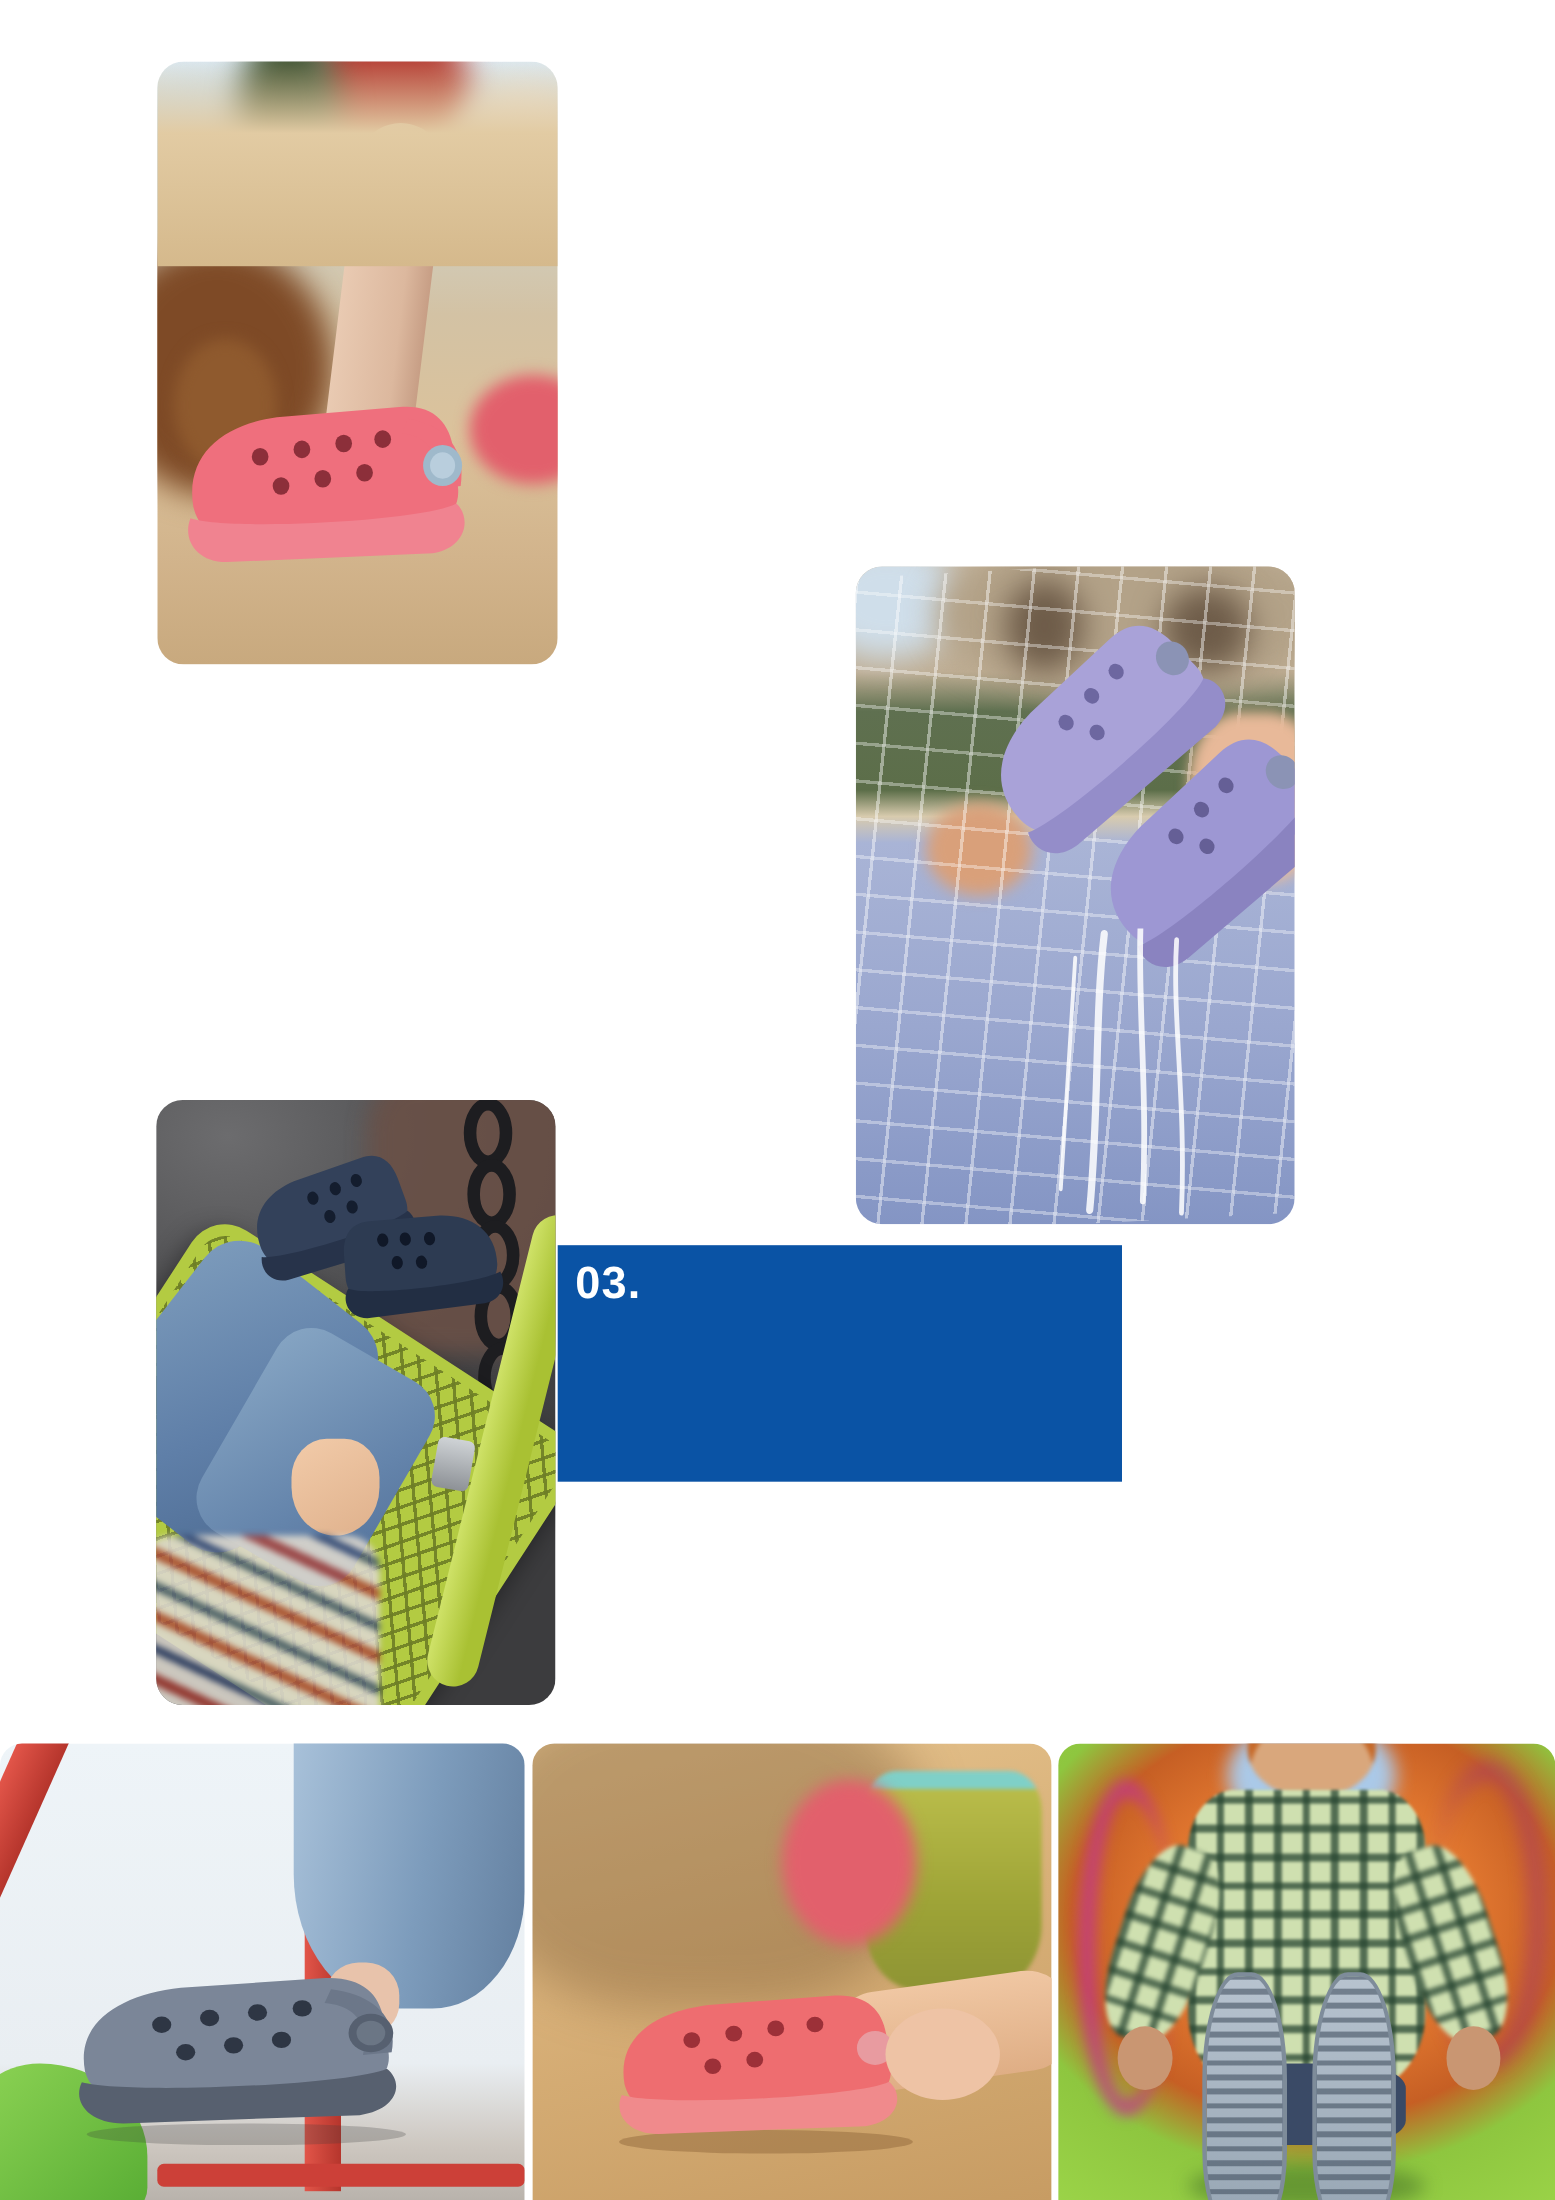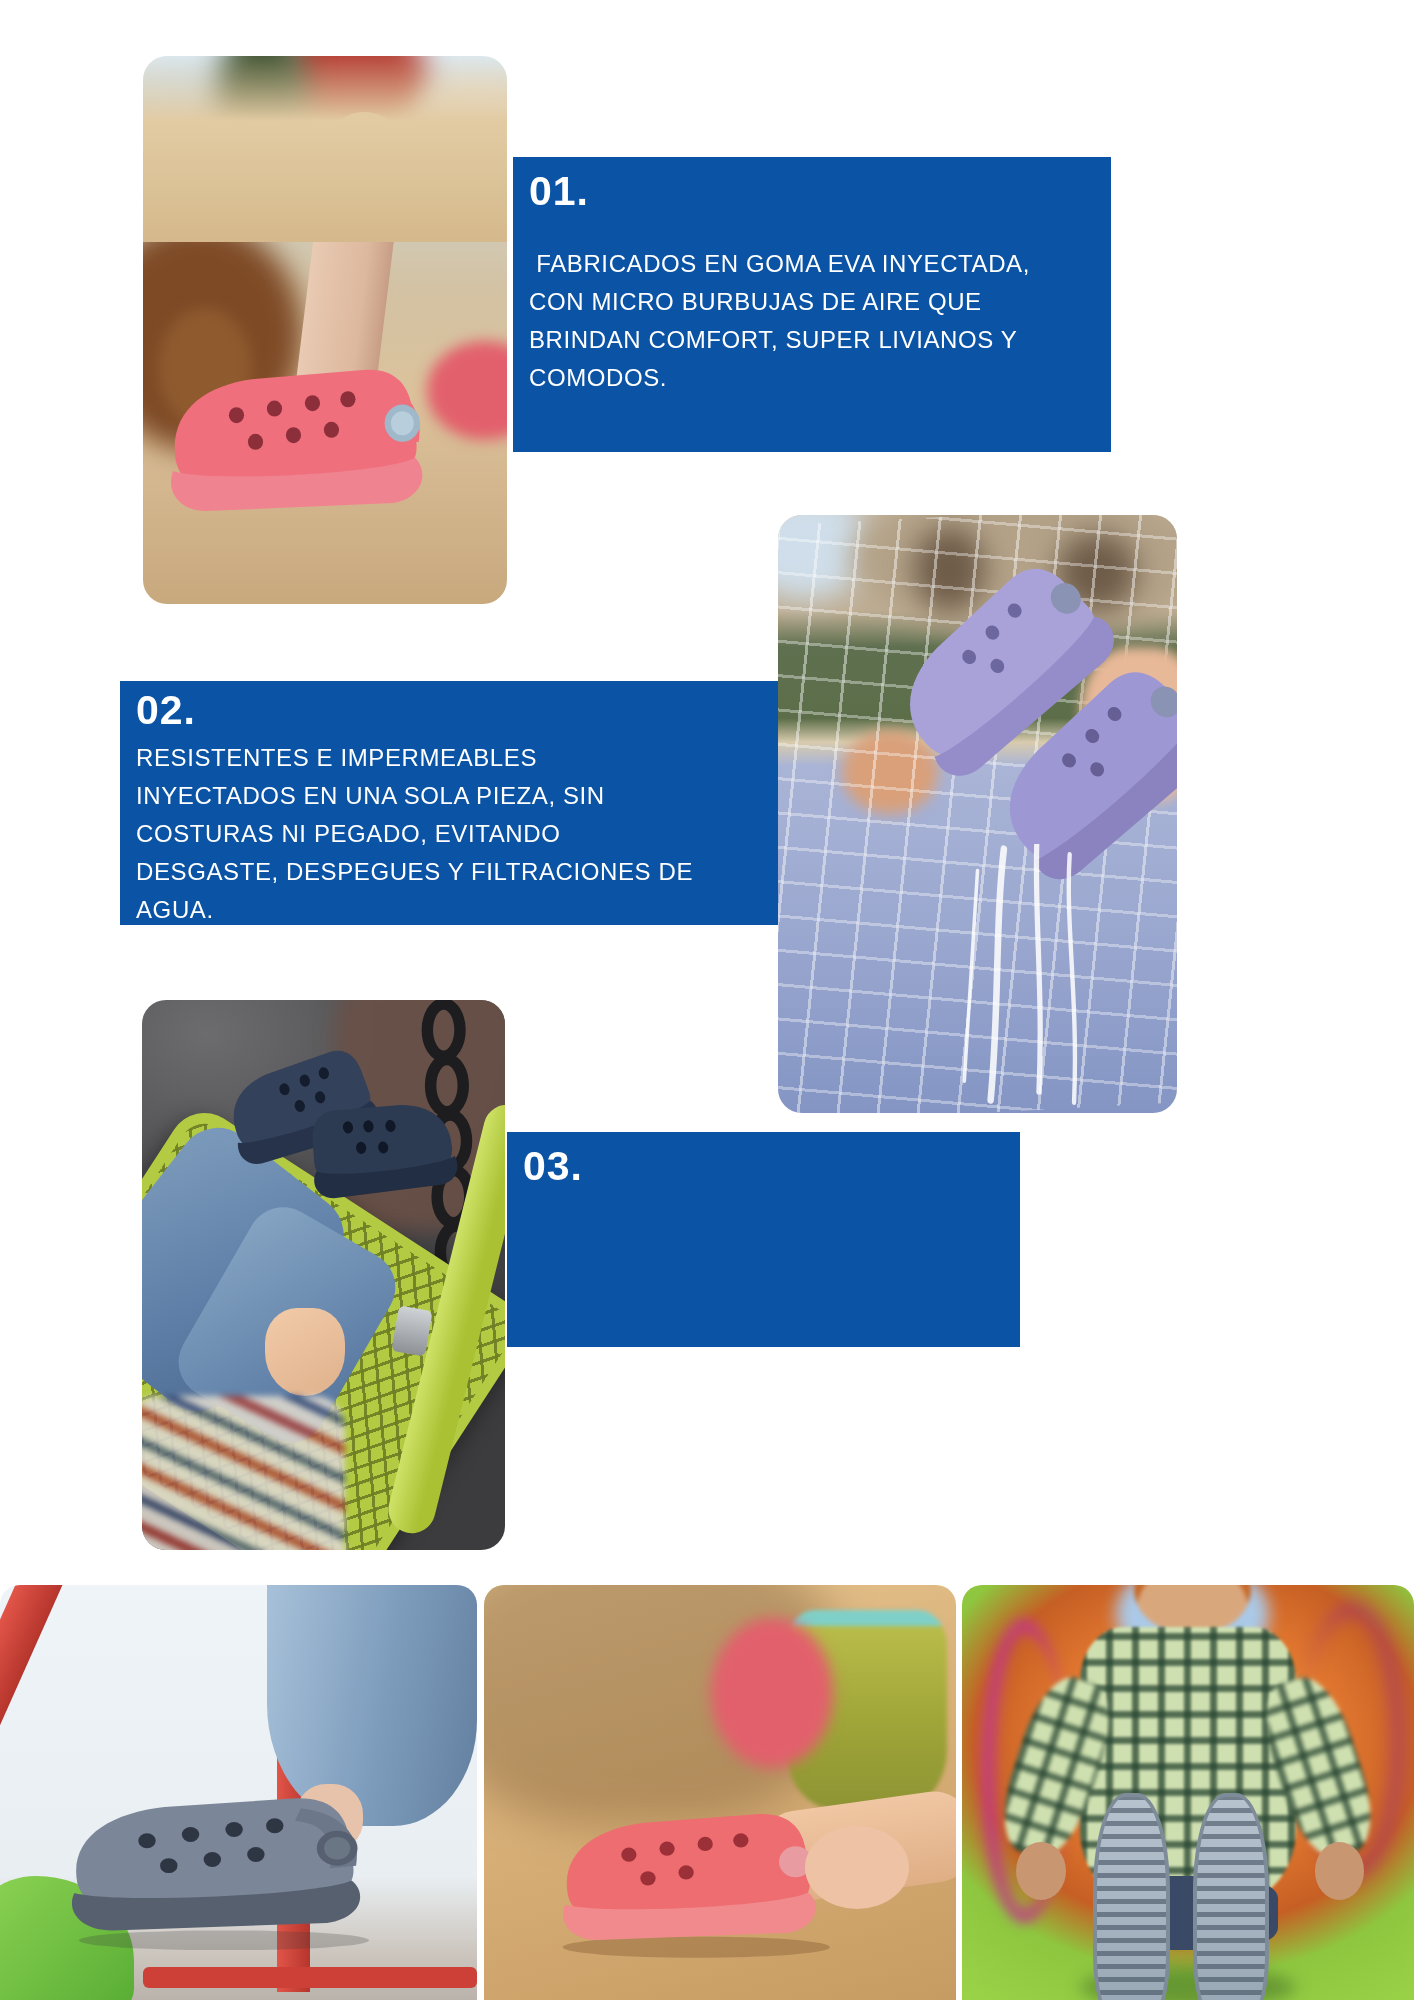--- a/index.html
+++ b/index.html
@@ -120,27 +120,20 @@
         <circle cx="150" cy="40" r="6" fill="#8c2f3a"></circle>
       <circle cx="77" cy="72" r="6" fill="#8c2f3a"></circle>
         <circle cx="107" cy="67" r="6" fill="#8c2f3a"></circle>
       <circle cx="137" cy="63" r="6" fill="#8c2f3a"></circle>
       <circle cx="193" cy="58" r="14" fill="#9fb9cb"></circle>
         <circle cx="193" cy="58" r="9" fill="#b9cedd"></circle>
     </svg>
     <div class="layer p1-sand"></div>
   </div>
 
-  <section class="info-box box-1" style="background:#0a53a5;">
-    <h2 class="box-number">01.</h2>
-    <p class="box-body"> FABRICADOS EN GOMA EVA INYECTADA,
-CON MICRO BURBUJAS DE AIRE QUE
-BRINDAN COMFORT, SUPER LIVIANOS Y
-COMODOS.</p>
-  </section>
 
   <div class="photo photo-2">
     <div class="layer p2-bg"></div>
     <div class="blob soft" style="left:-10%;top:-4%;width:34%;height:18%;background:#cfdeea;"></div>
     <div class="blob soft" style="left:18%;top:-6%;width:90%;height:26%;background:#b3a288;"></div>
     <div class="blob soft" style="left:34%;top:2%;width:18%;height:14%;background:#6e5c49;"></div>
     <div class="blob soft" style="left:70%;top:3%;width:20%;height:13%;background:#6e5c49;"></div>
     <div class="blob soft2" style="left:16%;top:36%;width:24%;height:14%;background:#d9a07a;"></div>
     <div class="layer p2-tiles"></div>
     <div style="position:absolute;right:-6%;top:22%;width:30%;height:26%;border-radius:40%;
@@ -166,28 +159,20 @@
       </svg>
     </div>
     <svg class="p2-splash" style="position:absolute;left:40%;top:55%;width:55%;height:45%;" viewBox="0 0 100 100" preserveAspectRatio="none">
       <path d="M30 2 C26 30 28 60 24 95" stroke-width="3"></path>
       <path d="M45 0 C44 28 48 55 46 92" stroke-width="2.4"></path>
       <path d="M60 4 C58 30 64 58 62 96" stroke-width="2"></path>
       <path d="M18 10 C16 34 14 60 12 88" stroke-width="1.6"></path>
     </svg>
   </div>
 
-  <section class="info-box box-2" style="background:#0a53a5;">
-    <h2 class="box-number">02.</h2>
-    <p class="box-body">RESISTENTES E IMPERMEABLES
-INYECTADOS EN UNA SOLA PIEZA, SIN
-COSTURAS NI PEGADO, EVITANDO
-DESGASTE, DESPEGUES Y FILTRACIONES DE
-AGUA.</p>
-  </section>
 
   <div class="photo photo-3">
     <div class="layer p3-bg"></div>
     <div class="p3-pave"></div>
     <svg style="position:absolute;right:8%;top:-2%;width:18%;height:66%;" viewBox="0 0 40 200">
       <g fill="none" stroke="#1d1d20" stroke-width="7">
         <ellipse cx="20" cy="14" rx="10" ry="16"></ellipse>
           <ellipse cx="22" cy="48" rx="10" ry="16"></ellipse>
         <ellipse cx="24" cy="82" rx="10" ry="16"></ellipse>
           <ellipse cx="26" cy="116" rx="10" ry="16"></ellipse>

